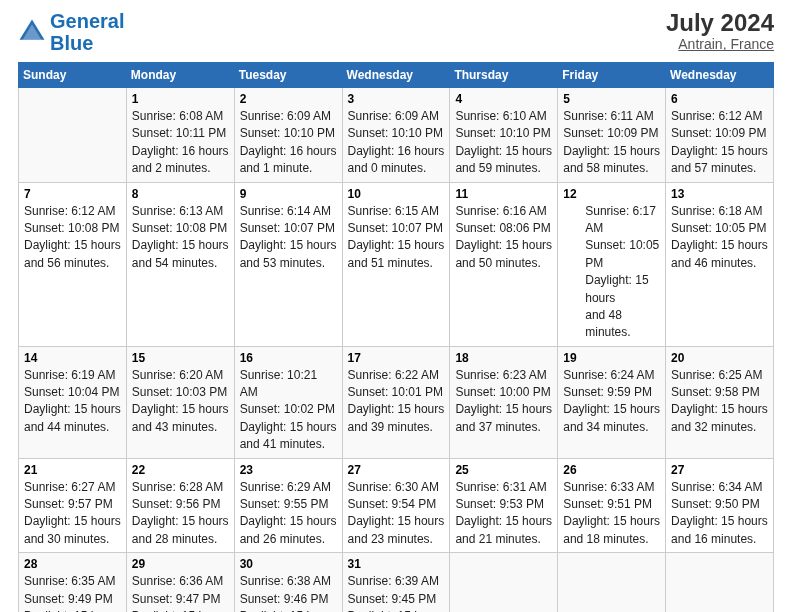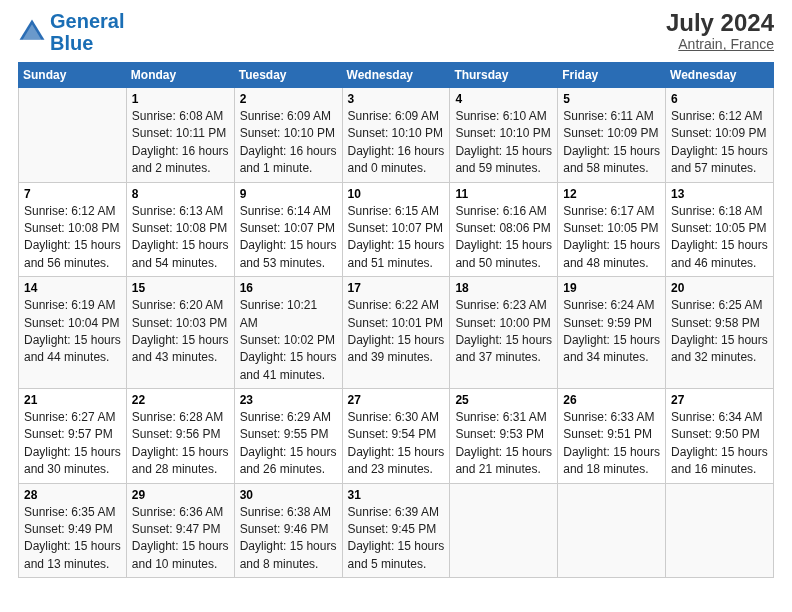--- a/index.html
+++ b/index.html
@@ -204,21 +204,21 @@
           </td>
           <td>
             <span class="day-num">11</span>
             <div class="day-info" style="white-space: pre-line;">Sunrise: 6:16 AM
 Sunset: 08:06 PM
 Daylight: 15 hours
 and 50 minutes.</div>
           </td>
           <td>
             <span class="day-num">12</span>
-            <div class="day-info" style="white-space: pre-line;">Sunrise: 6:17 AM
+            <div class="day-info" style="white-space: pre-line; margin-left: 22px;">Sunrise: 6:17 AM
 Sunset: 10:05 PM
 Daylight: 15 hours
 and 48 minutes.</div>
           </td>
           <td>
             <span class="day-num">13</span>
             <div class="day-info" style="white-space: pre-line;">Sunrise: 6:18 AM
 Sunset: 10:05 PM
 Daylight: 15 hours
 and 46 minutes.</div>

